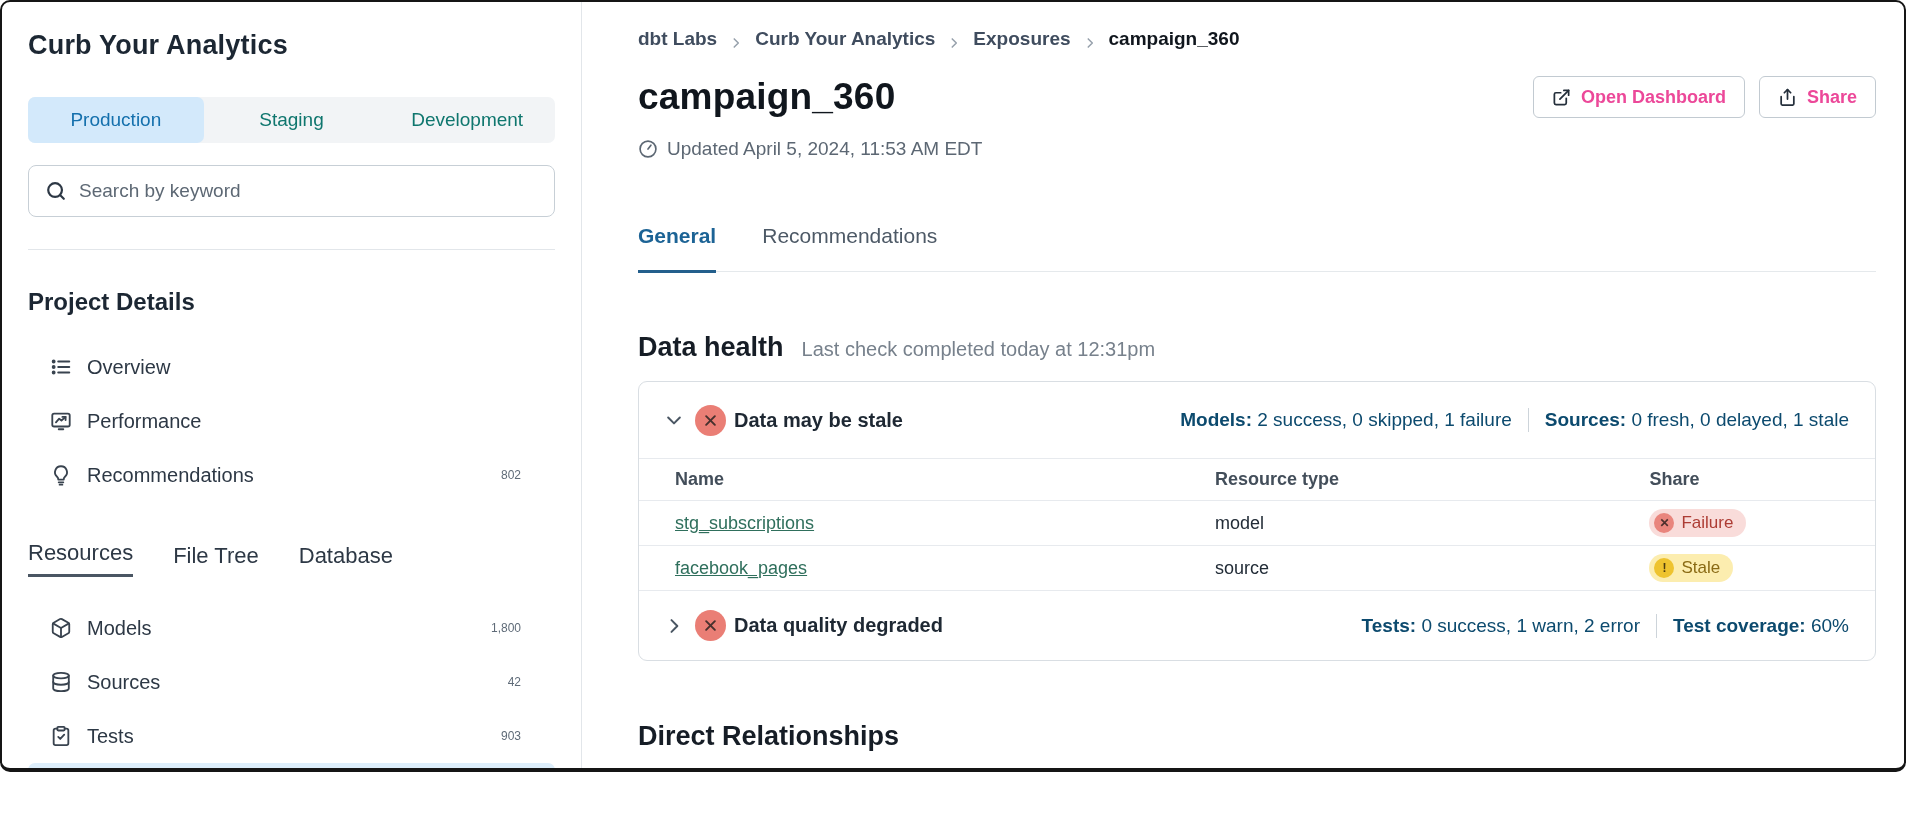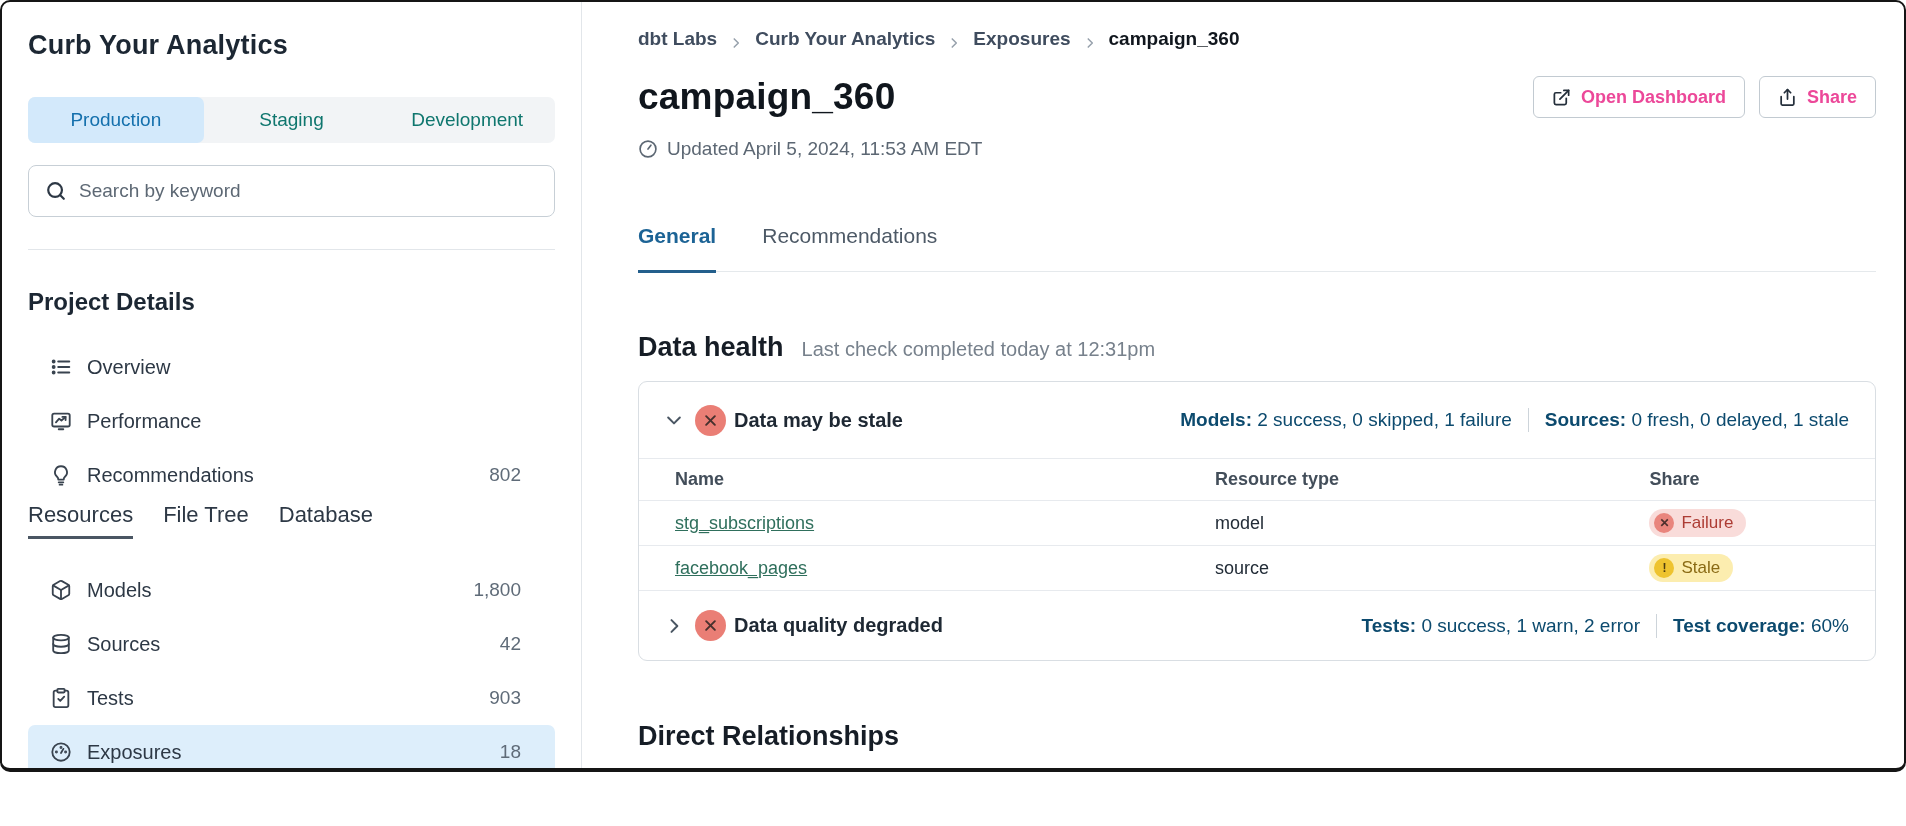--- a/index.html
+++ b/index.html
@@ -48,24 +48,24 @@
 
   .side-heading { margin-top:38px; font-size:24px; font-weight:700; color:#1c2733; }
 
   .side-nav { margin-top:24px; }
   .side-item {
     display:flex; align-items:center; gap:15px;
     height:54px; padding:0 12px 0 22px; border-radius:7px; cursor:pointer;
   }
   .side-item.active { background:#ddeefb; }
   .side-item .label { font-size:20px; color:#2d3845; flex:1; }
-  .side-item .count { font-size:19px; color:#5f6b78; margin-right:22px; }
+  .side-item .count { font-size:12px; color:#5f6b78; margin-right:22px; }
   .icon { display:inline-flex; align-items:center; justify-content:center; color:#39434f; }
 
-  .res-tabs { display:flex; gap:30px; align-items:flex-start; }
+  .res-tabs { margin-top:38px; display:flex; gap:40px; align-items:flex-end; }
   .res-tab { font-size:22px; color:#2d3845; padding-bottom:8px; cursor:pointer; }
   .res-tab.active { font-weight:500; border-bottom:3px solid #4a5663; }
 
   
   .main { flex:1; padding:26px 28px 0 56px; overflow:hidden; }
 
   .breadcrumb { display:flex; align-items:flex-end; gap:12px; font-size:19px; font-weight:600; color:#3f4c5e; }
   .breadcrumb .crumb { cursor:pointer; }
   .breadcrumb .sep { color:#97a1ac; display:inline-flex; }
   .breadcrumb .current { color:#10161d; font-weight:700; }

